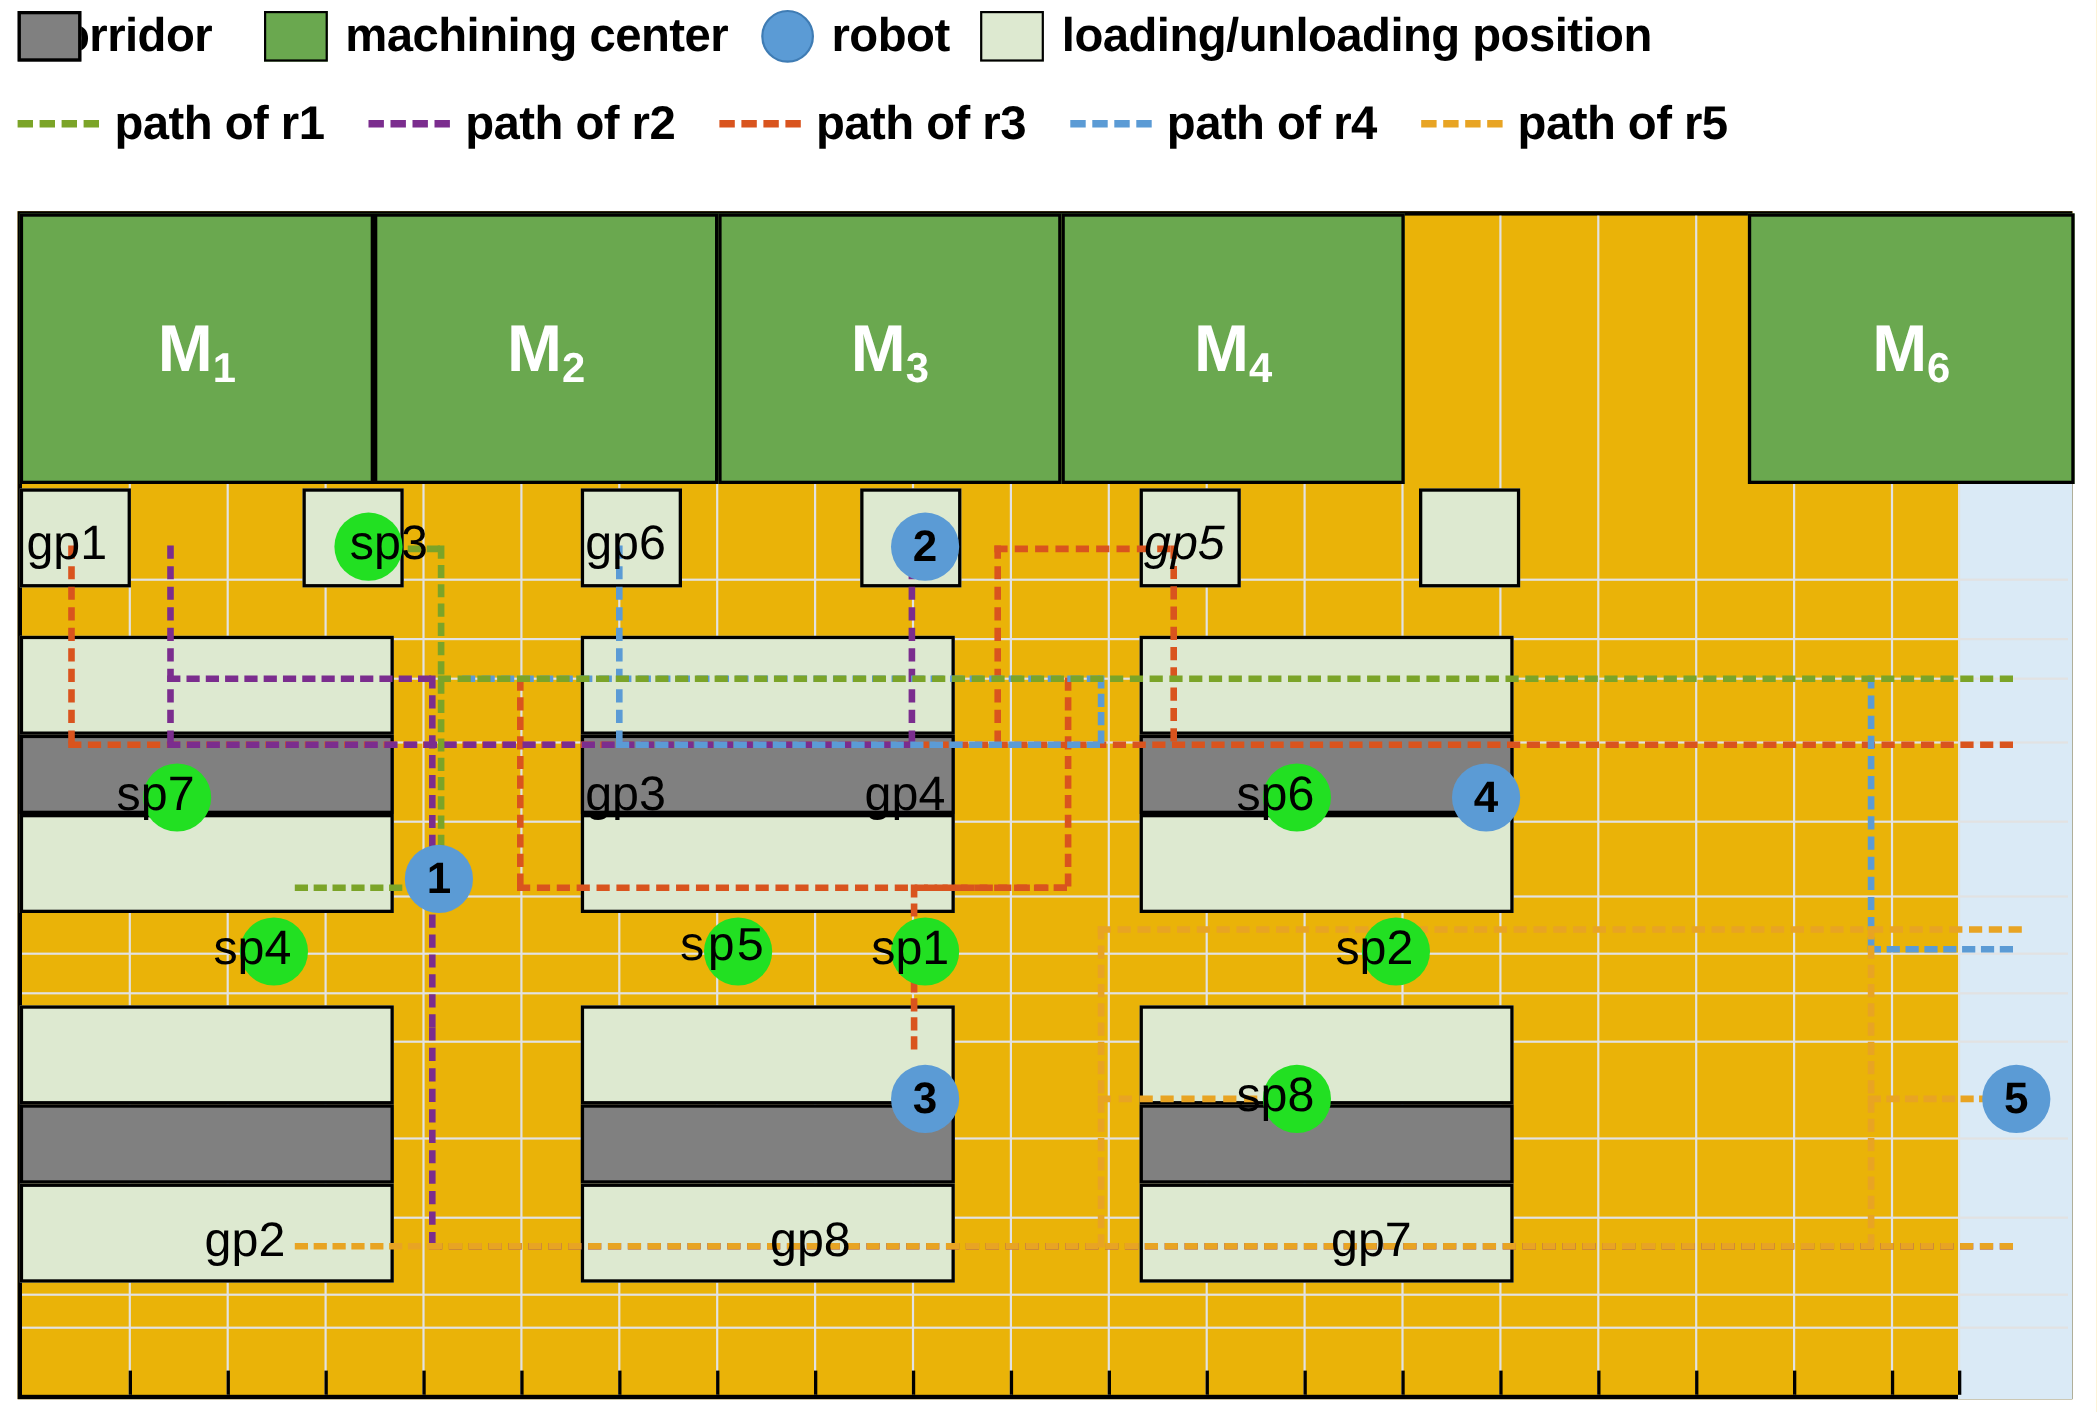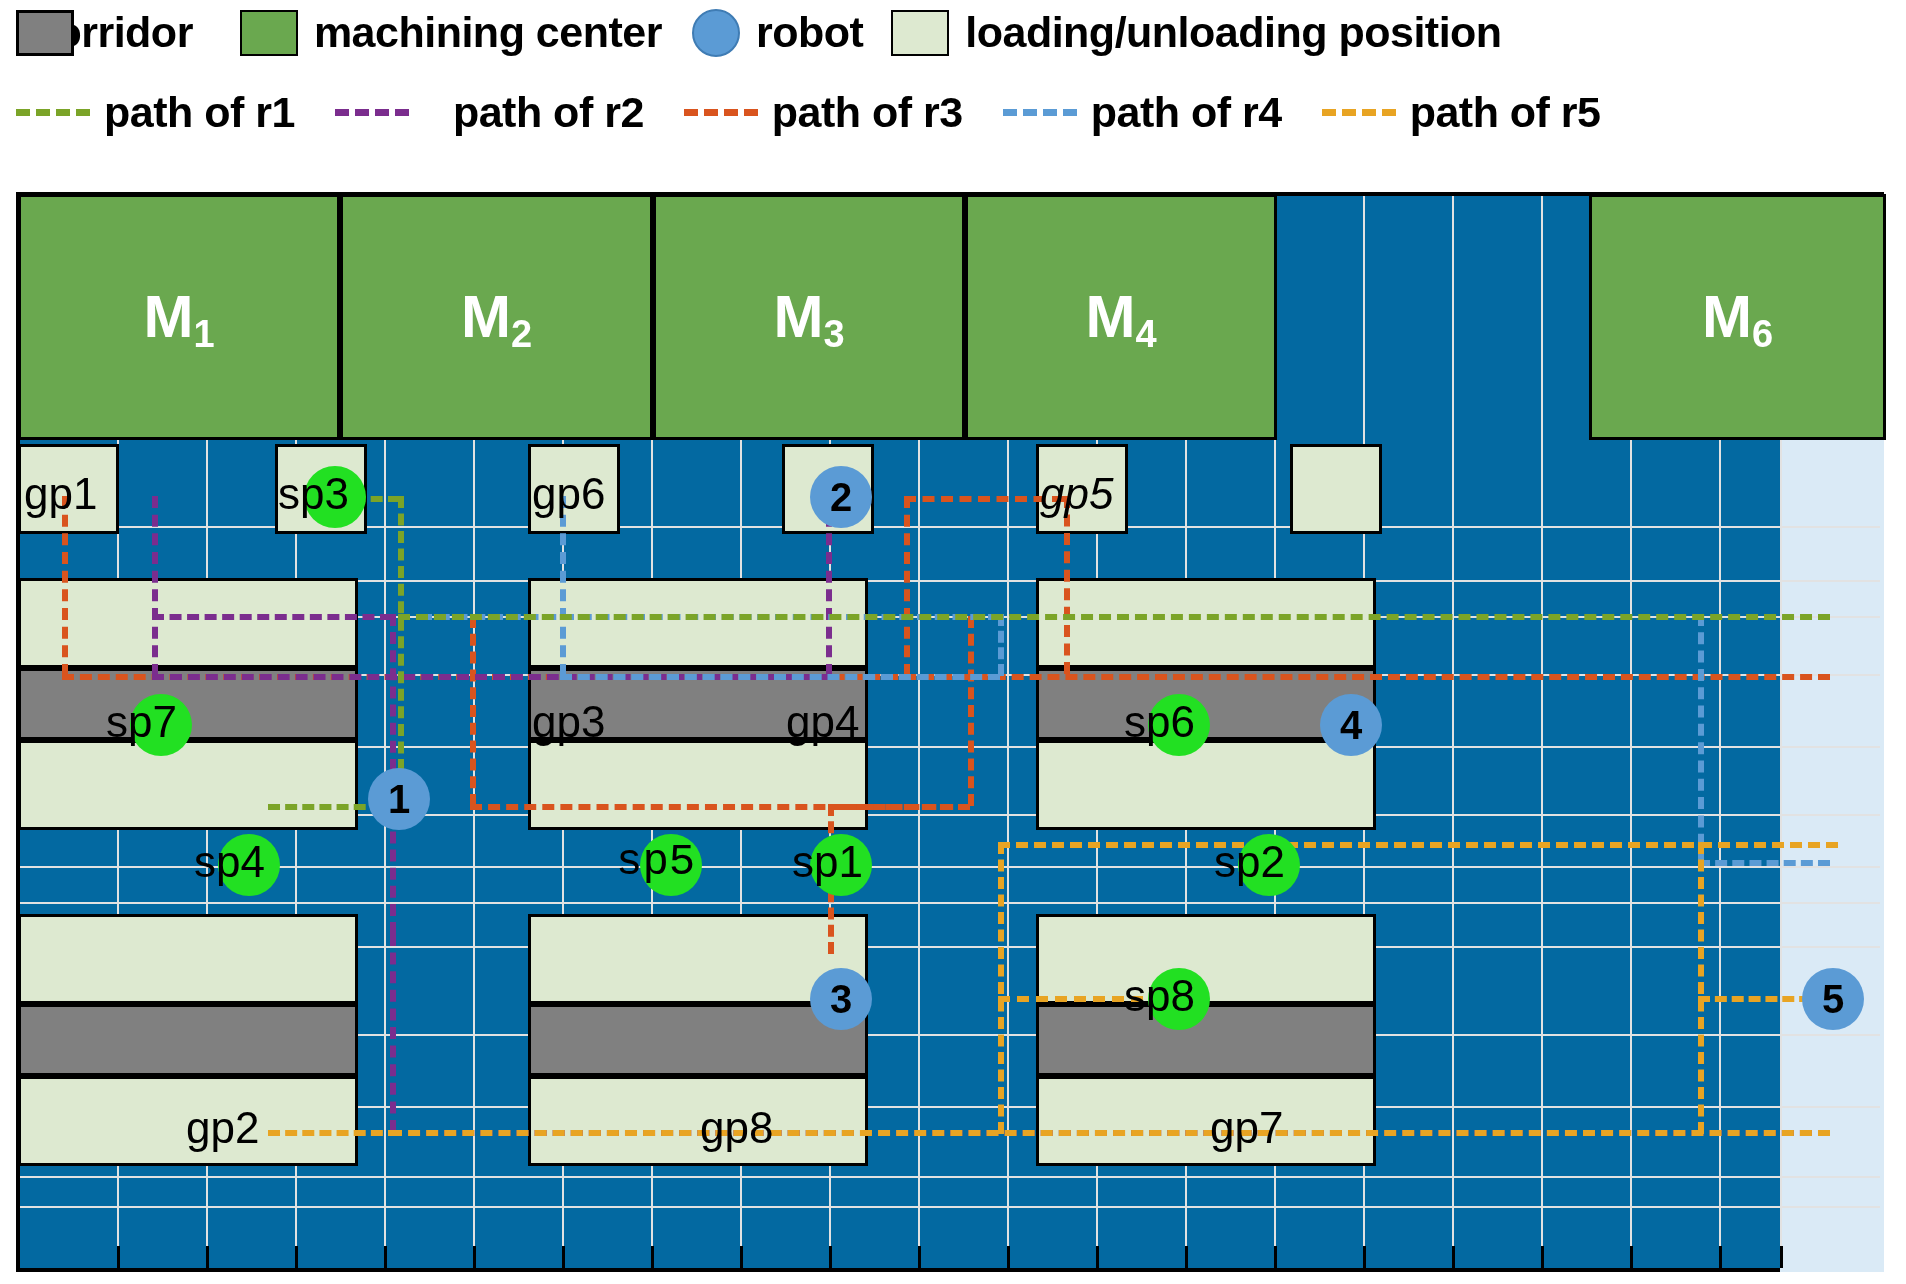--- a/index.html
+++ b/index.html
@@ -16,21 +16,21 @@
   .swatch{width:58px;height:46px;border:2px solid #000;box-sizing:border-box;}
   .swatch.corridor{background:#808080;}
   .swatch.machining{background:#6aa84f;}
   .swatch.lu{background:#dde9d0;}
   .robot-swatch{width:48px;height:48px;border-radius:50%;background:#5b9bd5;border:2px solid #3f7cb4;box-sizing:border-box;}
   .legend-label{font-size:43px;font-weight:bold;color:#000;margin-left:16px;white-space:nowrap;letter-spacing:-0.5px;}
   .dashswatch{width:74px;height:0;border-top:7px dashed;margin-right:14px;}
 
   
   .plot{position:absolute;left:16px;top:192px;width:1868px;height:1080px;
-        border:4px solid #000;box-sizing:border-box;background:#0369a1;}
+        border:4px solid #000;box-sizing:border-box;background:#eab308;}
   .gridlayer{position:absolute;left:0;top:0;right:0;bottom:0;}
   .vline{position:absolute;top:0;bottom:0;width:2px;background:#e2e2e2;}
   .hline{position:absolute;left:0;right:0;height:2px;background:#e2e2e2;}
 
   .bluecol{position:absolute;background:#daeaf6;}
 
   .machine{position:absolute;background:#6aa84f;border:3px solid #000;box-sizing:border-box;
            display:flex;align-items:center;justify-content:center;}
   .machine .mlabel{color:#fff;font-size:60px;font-weight:bold;line-height:1;}
   .machine .mlabel sub{font-size:38px;vertical-align:baseline;position:relative;top:10px;}
@@ -77,21 +77,21 @@
         <span class="swatch lu"></span>
         <span class="legend-label">loading/unloading position</span>
       </div>
     </div>
 
     <div class="legend-row r2">
       <div class="legend-item">
         <span class="dashswatch" style="border-color:#7ba428;"></span>
         <span class="legend-label" style="margin-left:0;">path of r1</span>
       </div>
-      <div class="legend-item" style="margin-left:40px;gap:30px;">
+      <div class="legend-item" style="margin-left:40px;">
         <span class="dashswatch" style="border-color:#7b2d8e;"></span>
         <span class="legend-label" style="margin-left:0;">path of r2</span>
       </div>
       <div class="legend-item" style="margin-left:40px;">
         <span class="dashswatch" style="border-color:#d9541e;"></span>
         <span class="legend-label" style="margin-left:0;">path of r3</span>
       </div>
       <div class="legend-item" style="margin-left:40px;">
         <span class="dashswatch" style="border-color:#5b9bd5;"></span>
         <span class="legend-label" style="margin-left:0;">path of r4</span>
@@ -248,21 +248,21 @@
       <span class="rlabel">4</span>
     </div>
     <div class="node robot" style="left:790px;top:772px;">
       <span class="rlabel">3</span>
     </div>
     <div class="node robot" style="left:1782px;top:772px;">
       <span class="rlabel">5</span>
     </div>
 
     <div class="txt" style="left:4px;top:276px;">gp1</div>
-    <div class="txt" style="left:258px;top:276px;">sp3</div>
+    <div class="txt" style="left:258px;top:276px;padding-left:40px;">sp3</div>
     <div class="txt" style="left:512px;top:276px;">gp6</div>
     <div class="txt" style="left:1020px;top:276px;font-style:italic;">gp5</div>
 
     <div class="txt" style="left:86px;top:504px;">sp7</div>
     <div class="txt" style="left:512px;top:504px;">gp3</div>
     <div class="txt" style="left:766px;top:504px;">gp4</div>
     <div class="txt" style="left:1104px;top:504px;">sp6</div>
 
     <div class="txt" style="left:174px;top:644px;">sp4</div>
     <div class="txt" style="left:596px;top:644px;font-family:Liberation Mono, monospace;">sp5</div>

